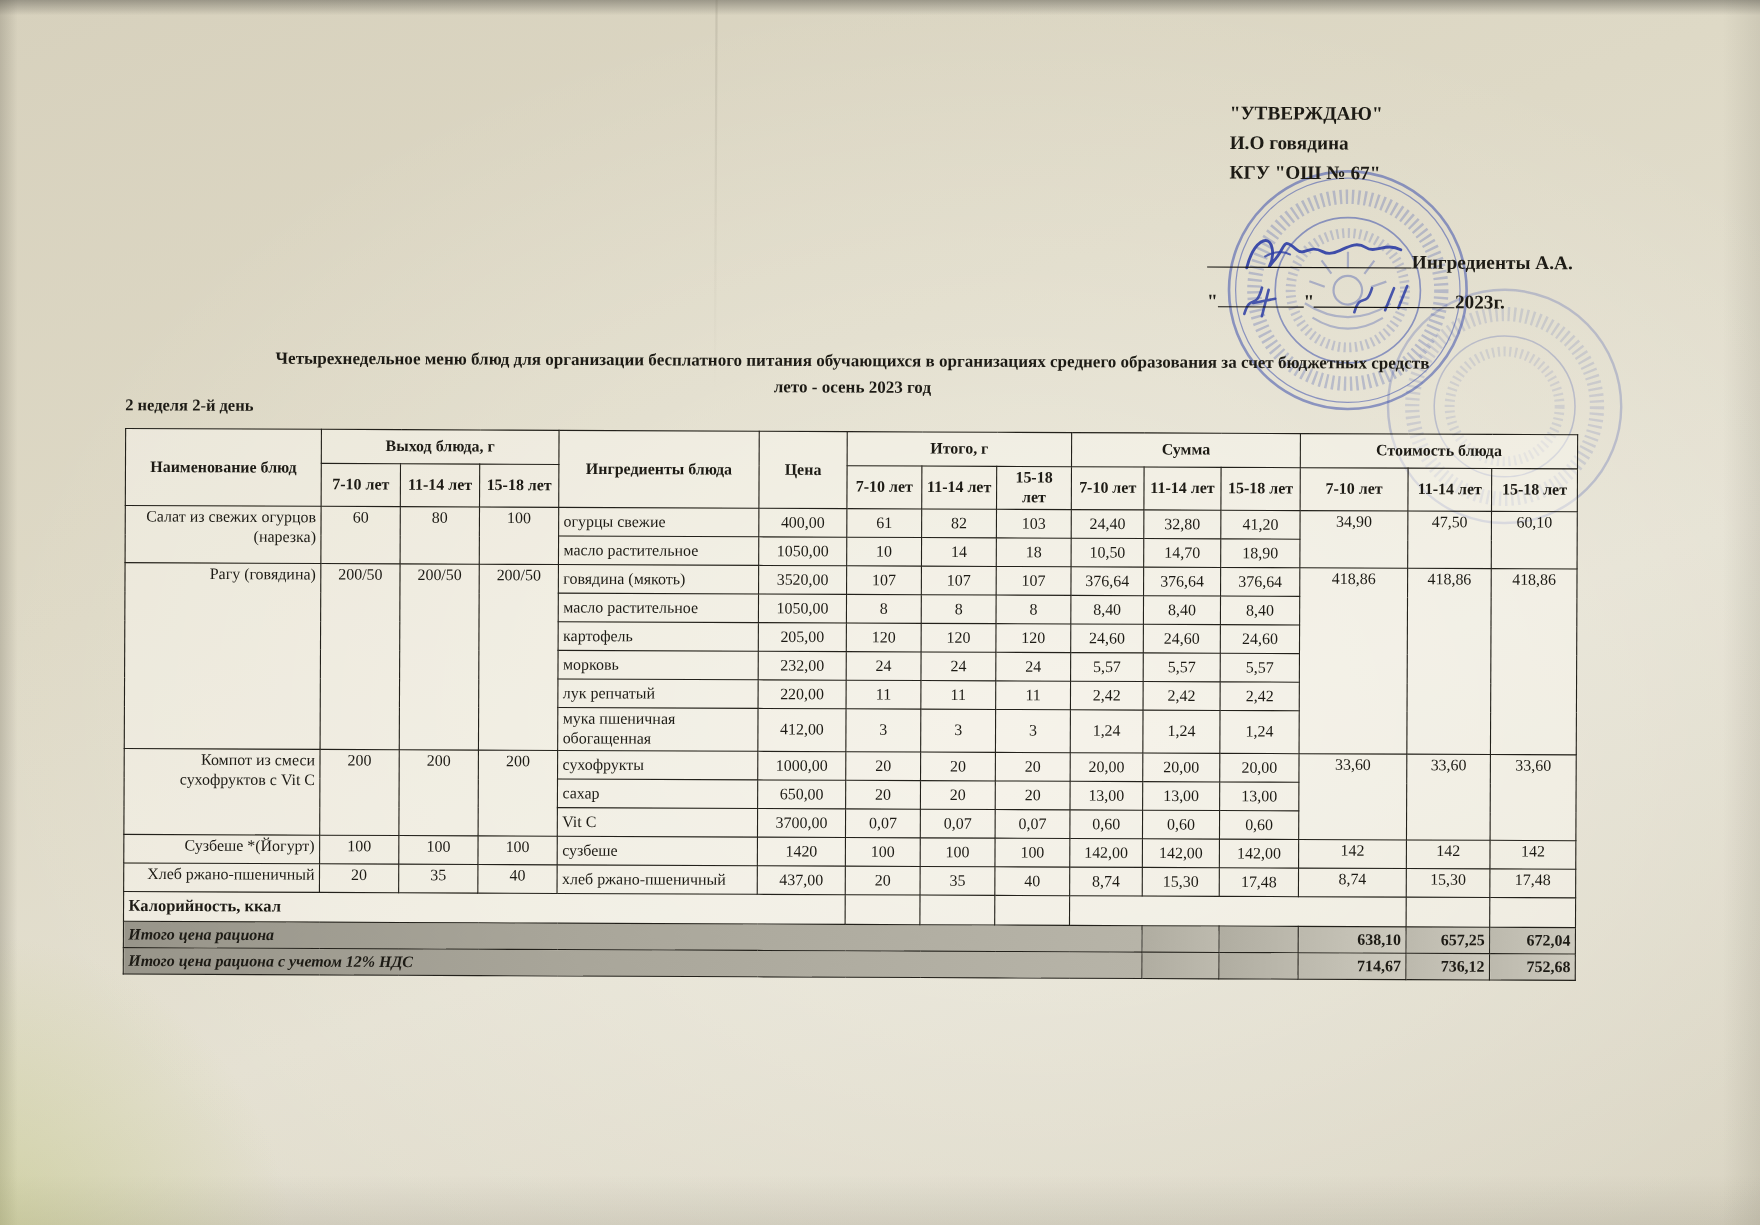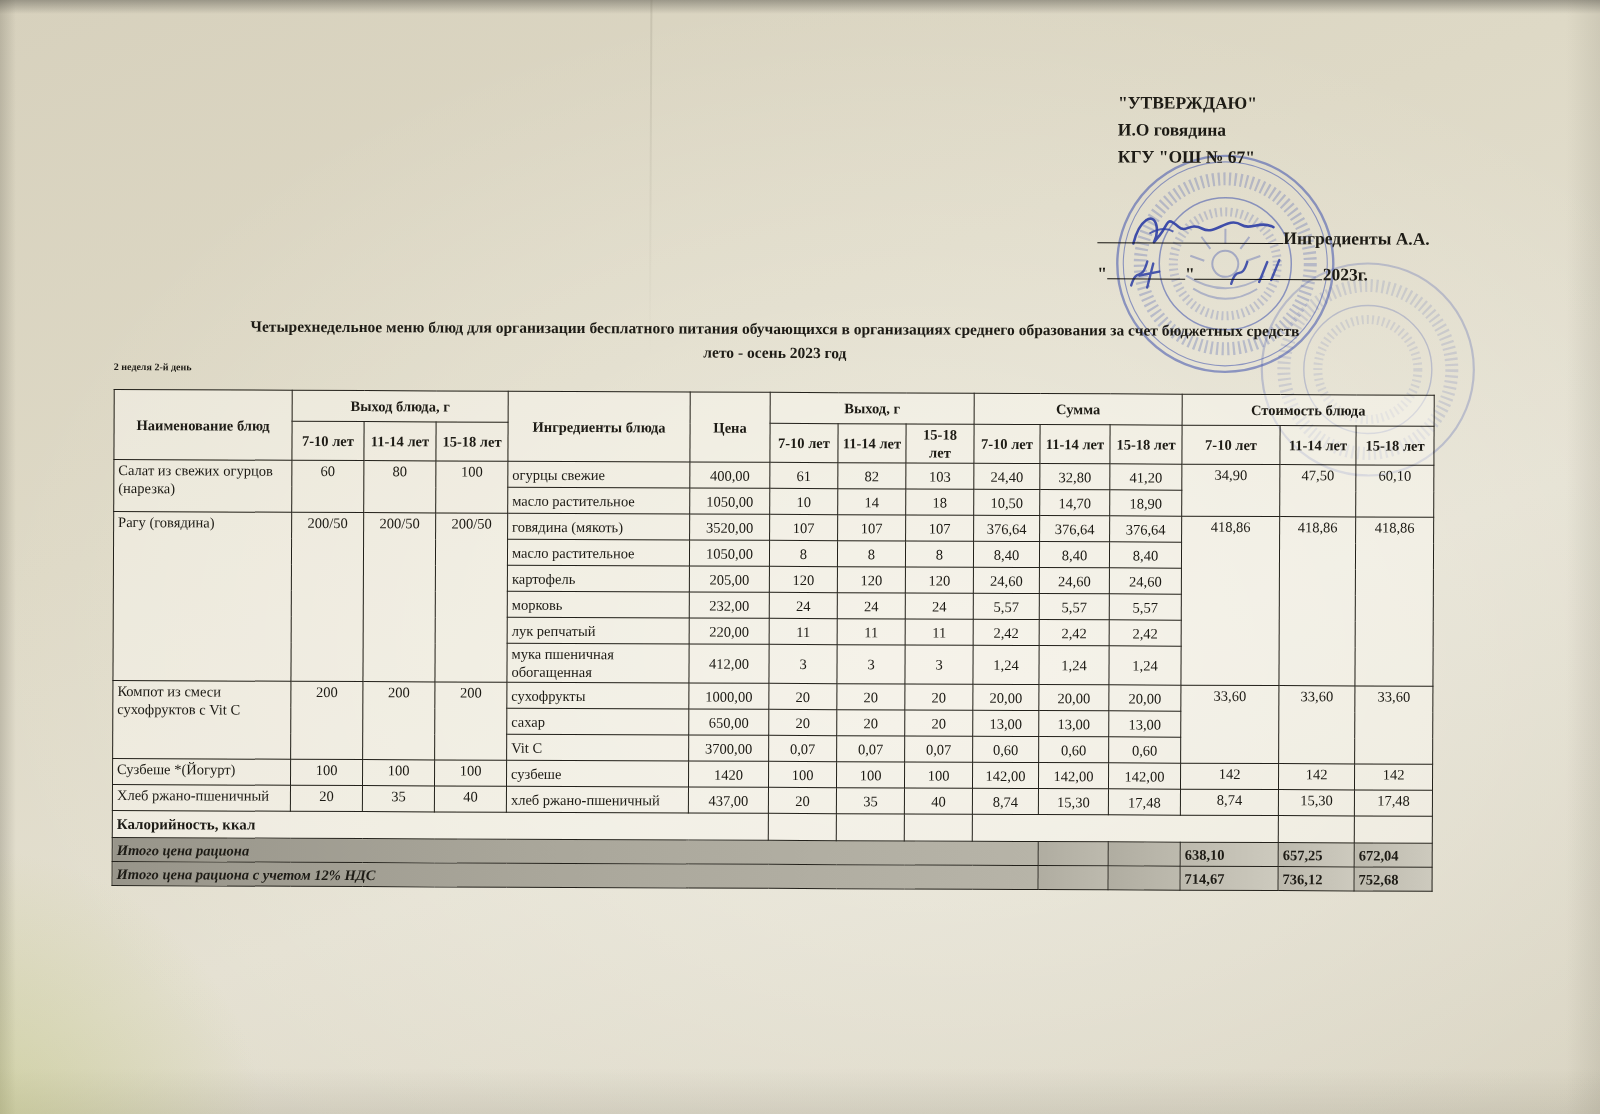--- a/index.html
+++ b/index.html
@@ -27,41 +27,41 @@
   .u-line{display:inline-block;border-bottom:1.7px solid #14120e;height:15px;vertical-align:baseline;}
   .date-row{position:absolute;left:1096px;top:262px;font-weight:bold;font-size:17.5px;white-space:nowrap;}
   .stamp{position:absolute;opacity:.55;}
   .stamp.secondary{opacity:.26;}
   .signature-svg{position:absolute;left:1122px;top:198px;}
   .date-ink-svg{position:absolute;left:1112px;top:252px;}
 
   
   .title{position:absolute;left:113px;top:320px;width:1322px;text-align:center;font-weight:bold;font-size:15.5px;}
   .subtitle{position:absolute;left:113px;top:344px;width:1322px;text-align:center;font-weight:bold;font-size:15.5px;}
-  .weekday{position:absolute;left:113px;top:364px;font-weight:bold;font-size:10px;}
+  .weekday{position:absolute;left:113px;top:364px;font-weight:bold;font-size:15px;}
 
   
   table{position:absolute;left:113px;top:392px;width:1320px;border-collapse:collapse;table-layout:fixed;
     font-size:14.5px;line-height:18px;}
   th,td{border:1.6px solid #23211b;padding:1px 4px;background:rgba(253,251,243,.45);
     overflow:hidden;vertical-align:middle;}
   thead th{font-weight:bold;text-align:center;}
   thead tr.h1 th{height:28px;}
   thead tr.h2 th{height:36px;}
   tbody td{height:23px;text-align:center;}
-  td.dish{text-align:left;vertical-align:top;}
+  td.dish{text-align:right;vertical-align:top;}
   td.top{vertical-align:top;}
   td.ingr{text-align:left;margin-top:40px;}
   tfoot td{height:24px;}
   .cal-label{font-weight:bold;text-align:left;font-size:15px;}
   .total-row td{height:21px;}
   .total-label{font-weight:bold;font-style:italic;text-align:left;
     background:linear-gradient(90deg,#98958a 0%,#a9a69a 45%,#b7b4a8 100%);}
   .total-shaded{background:linear-gradient(90deg,#b0ada1,#bdbaae);}
-  .total-val{font-weight:bold;
+  .total-val{font-weight:bold;text-align:right;
     background:linear-gradient(90deg,#bcb9ad,#cdcabe);margin-top:28px;}
 </style>
 </head>
 <body>
 
 <div class="content">
   <div class="crease"></div>
 
   <svg class="stamp" style="left:1108px;top:146px;" width="232" height="232" viewBox="0 0 232 232">
     <g fill="none" stroke="#4053ae">
@@ -130,21 +130,21 @@
       <col style="width:98px">
         <col style="width:76px">
         <col style="width:78px">
     </colgroup>
     <thead>
       <tr class="h1">
         <th rowspan="2">Наименование блюд</th>
         <th colspan="3">Выход блюда, г</th>
         <th rowspan="2">Ингредиенты блюда</th>
         <th rowspan="2">Цена</th>
-        <th colspan="3">Выход, г</th>
+        <th colspan="3">Итого, г</th>
         <th colspan="3">Сумма</th>
         <th colspan="3">Стоимость блюда</th>
       </tr>
       <tr class="h2">
         <th>7-10 лет</th>
         <th>11-14 лет</th>
         <th>15-18 лет</th>
         <th>7-10 лет</th>
         <th>11-14 лет</th>
         <th>15-18 лет</th>

